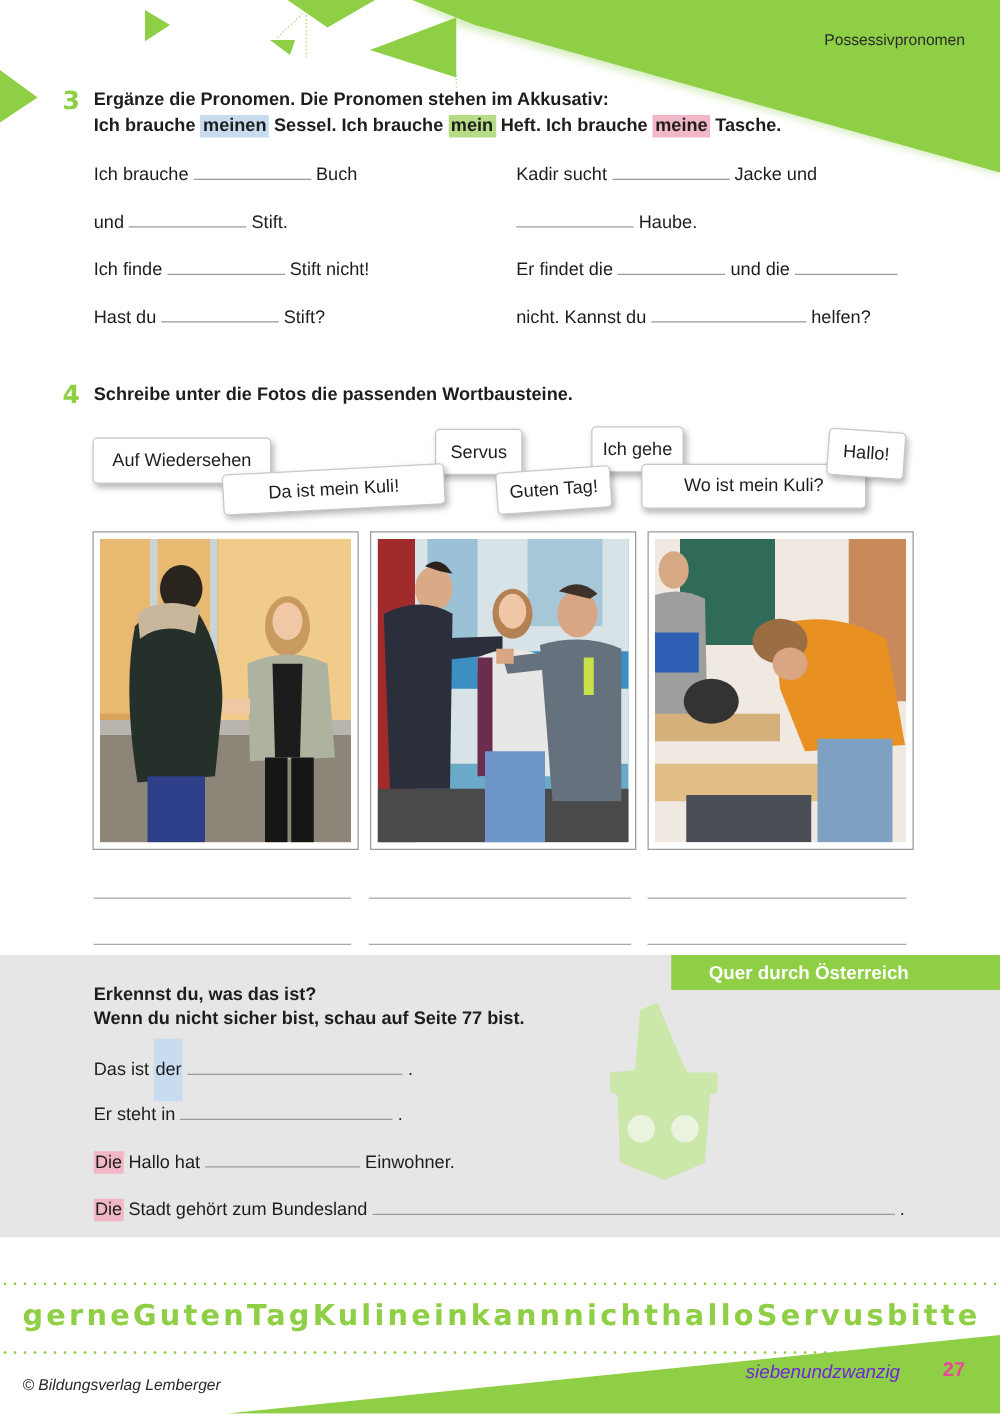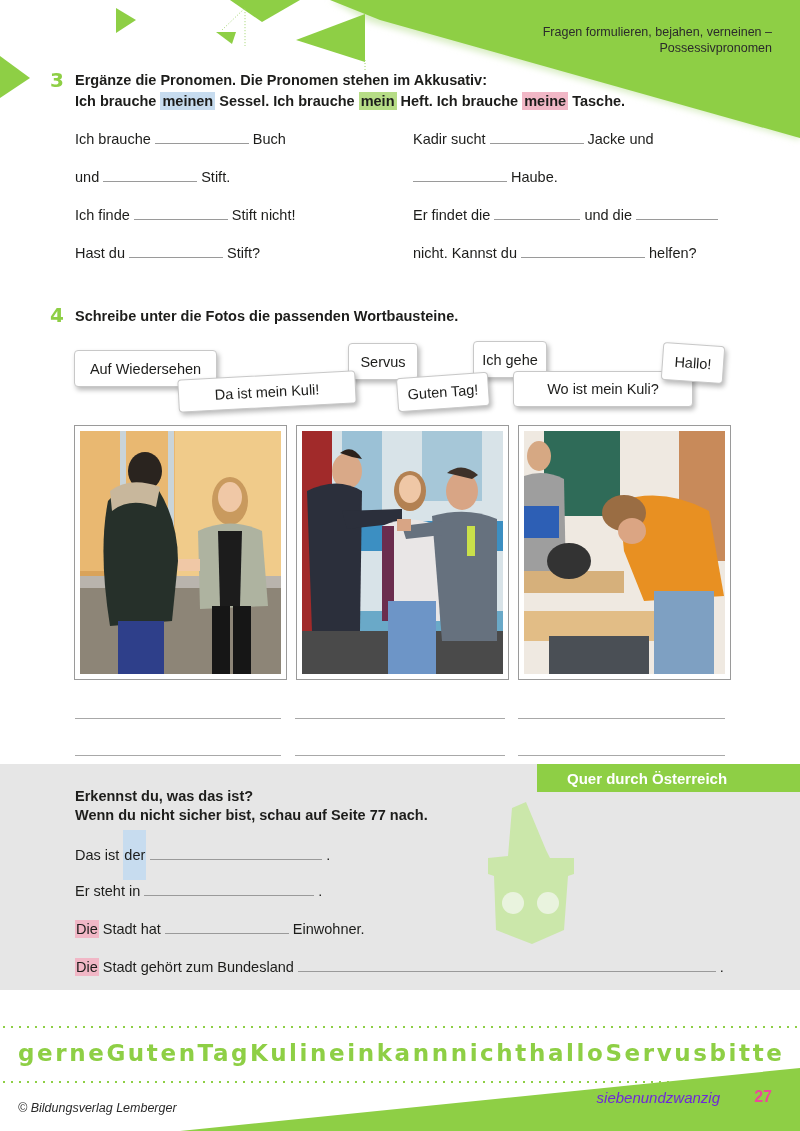--- a/index.html
+++ b/index.html
@@ -65,21 +65,20 @@
   <polygon points="116,8 136,20 116,33" fill="#8ecf45"></polygon>
   <polygon points="216,32 236,32 232,44" fill="#8ecf45"></polygon>
   <polyline points="222,30 245,8 245,46" fill="none" stroke="#9fd46a" stroke-width="1" stroke-dasharray="1,2"></polyline>
   <polyline points="365,60 365,70" fill="none" stroke="#9fd46a" stroke-width="1" stroke-dasharray="1,2"></polyline>
 
   <polygon points="0,56 30,78 0,98" fill="#8ecf45"></polygon>
   <polygon points="0,292 30,313 0,334" fill="#8ecf45"></polygon>
 </svg>
 
 <div class="topic">
-  <div>Fragen formulieren, bejahen, verneinen –</div>
   <div>Possessivpronomen</div>
 </div>
 
 <div class="sec-num" style="left:50px;top:68px">3</div>
 <div class="sec-title" style="left:75px;top:70px">
   <div>Ergänze die Pronomen. Die Pronomen stehen im Akkusativ:</div>
   <div><span>Ich brauche </span><span class="hl hl-blue">meinen</span><span> Sessel. Ich brauche </span><span class="hl hl-green">mein</span><span> Heft. Ich brauche </span><span class="hl hl-pink">meine</span><span> Tasche.</span></div>
 </div>
 
 <div class="cloze" style="left:75px;top:130px">
@@ -211,31 +210,31 @@
 <div class="grey-box"></div>
 <svg class="deco" style="left:488px;top:802px" width="88" height="142" viewBox="0 0 88 142">
   <polygon points="24,6 38,0 58,48 62,56 86,56 86,72 80,74 76,128 44,142 8,128 6,74 0,72 0,56 20,54" fill="#cbe7aa"></polygon>
   <circle cx="25" cy="101" r="11" fill="#e9f3de"></circle>
   <circle cx="60" cy="101" r="11" fill="#e9f3de"></circle>
 </svg>
 <div class="badge">Quer durch Österreich</div>
 
 <div class="q-title">
   <div>Erkennst du, was das ist?</div>
-  <div><span>Wenn du nicht sicher bist, schau auf Seite </span><span>77</span><span> nach.</span></div>
+  <div><span>Wenn du nicht sicher bist, schau auf Seite </span><span>77</span><span> bist.</span></div>
 </div>
 
 <div class="q-line" style="top:846px">
   <span>Das ist </span><span class="hl-blue" style="padding:17px 1px">der</span><span class="blank" style="width:172px"></span><span>.</span>
 </div>
 <div class="q-line" style="top:882px">
   <span>Er steht in</span><span class="blank" style="width:170px"></span><span>.</span>
 </div>
 <div class="q-line" style="top:920px">
-  <span class="hl-pink" style="padding:1px 1px">Die</span><span> Stadt hat</span><span class="blank" style="width:124px"></span><span>Einwohner.</span>
+  <span class="hl-pink" style="padding:1px 1px">Die</span><span> Hallo hat</span><span class="blank" style="width:124px"></span><span>Einwohner.</span>
 </div>
 <div class="q-line" style="top:958px">
   <span class="hl-pink" style="padding:1px 1px">Die</span><span> Stadt gehört zum Bundesland</span><span class="blank" style="width:418px"></span><span>.</span>
 </div>
 
 <div class="dots" style="top:1026px"></div>
 <div class="wordsnake">gerneGutenTagKulineinkannnichthalloServusbitte</div>
 <div class="dots" style="top:1081px"></div>
 
 <svg class="deco" style="left:0;top:1060px" width="800" height="71" viewBox="0 0 800 71">

